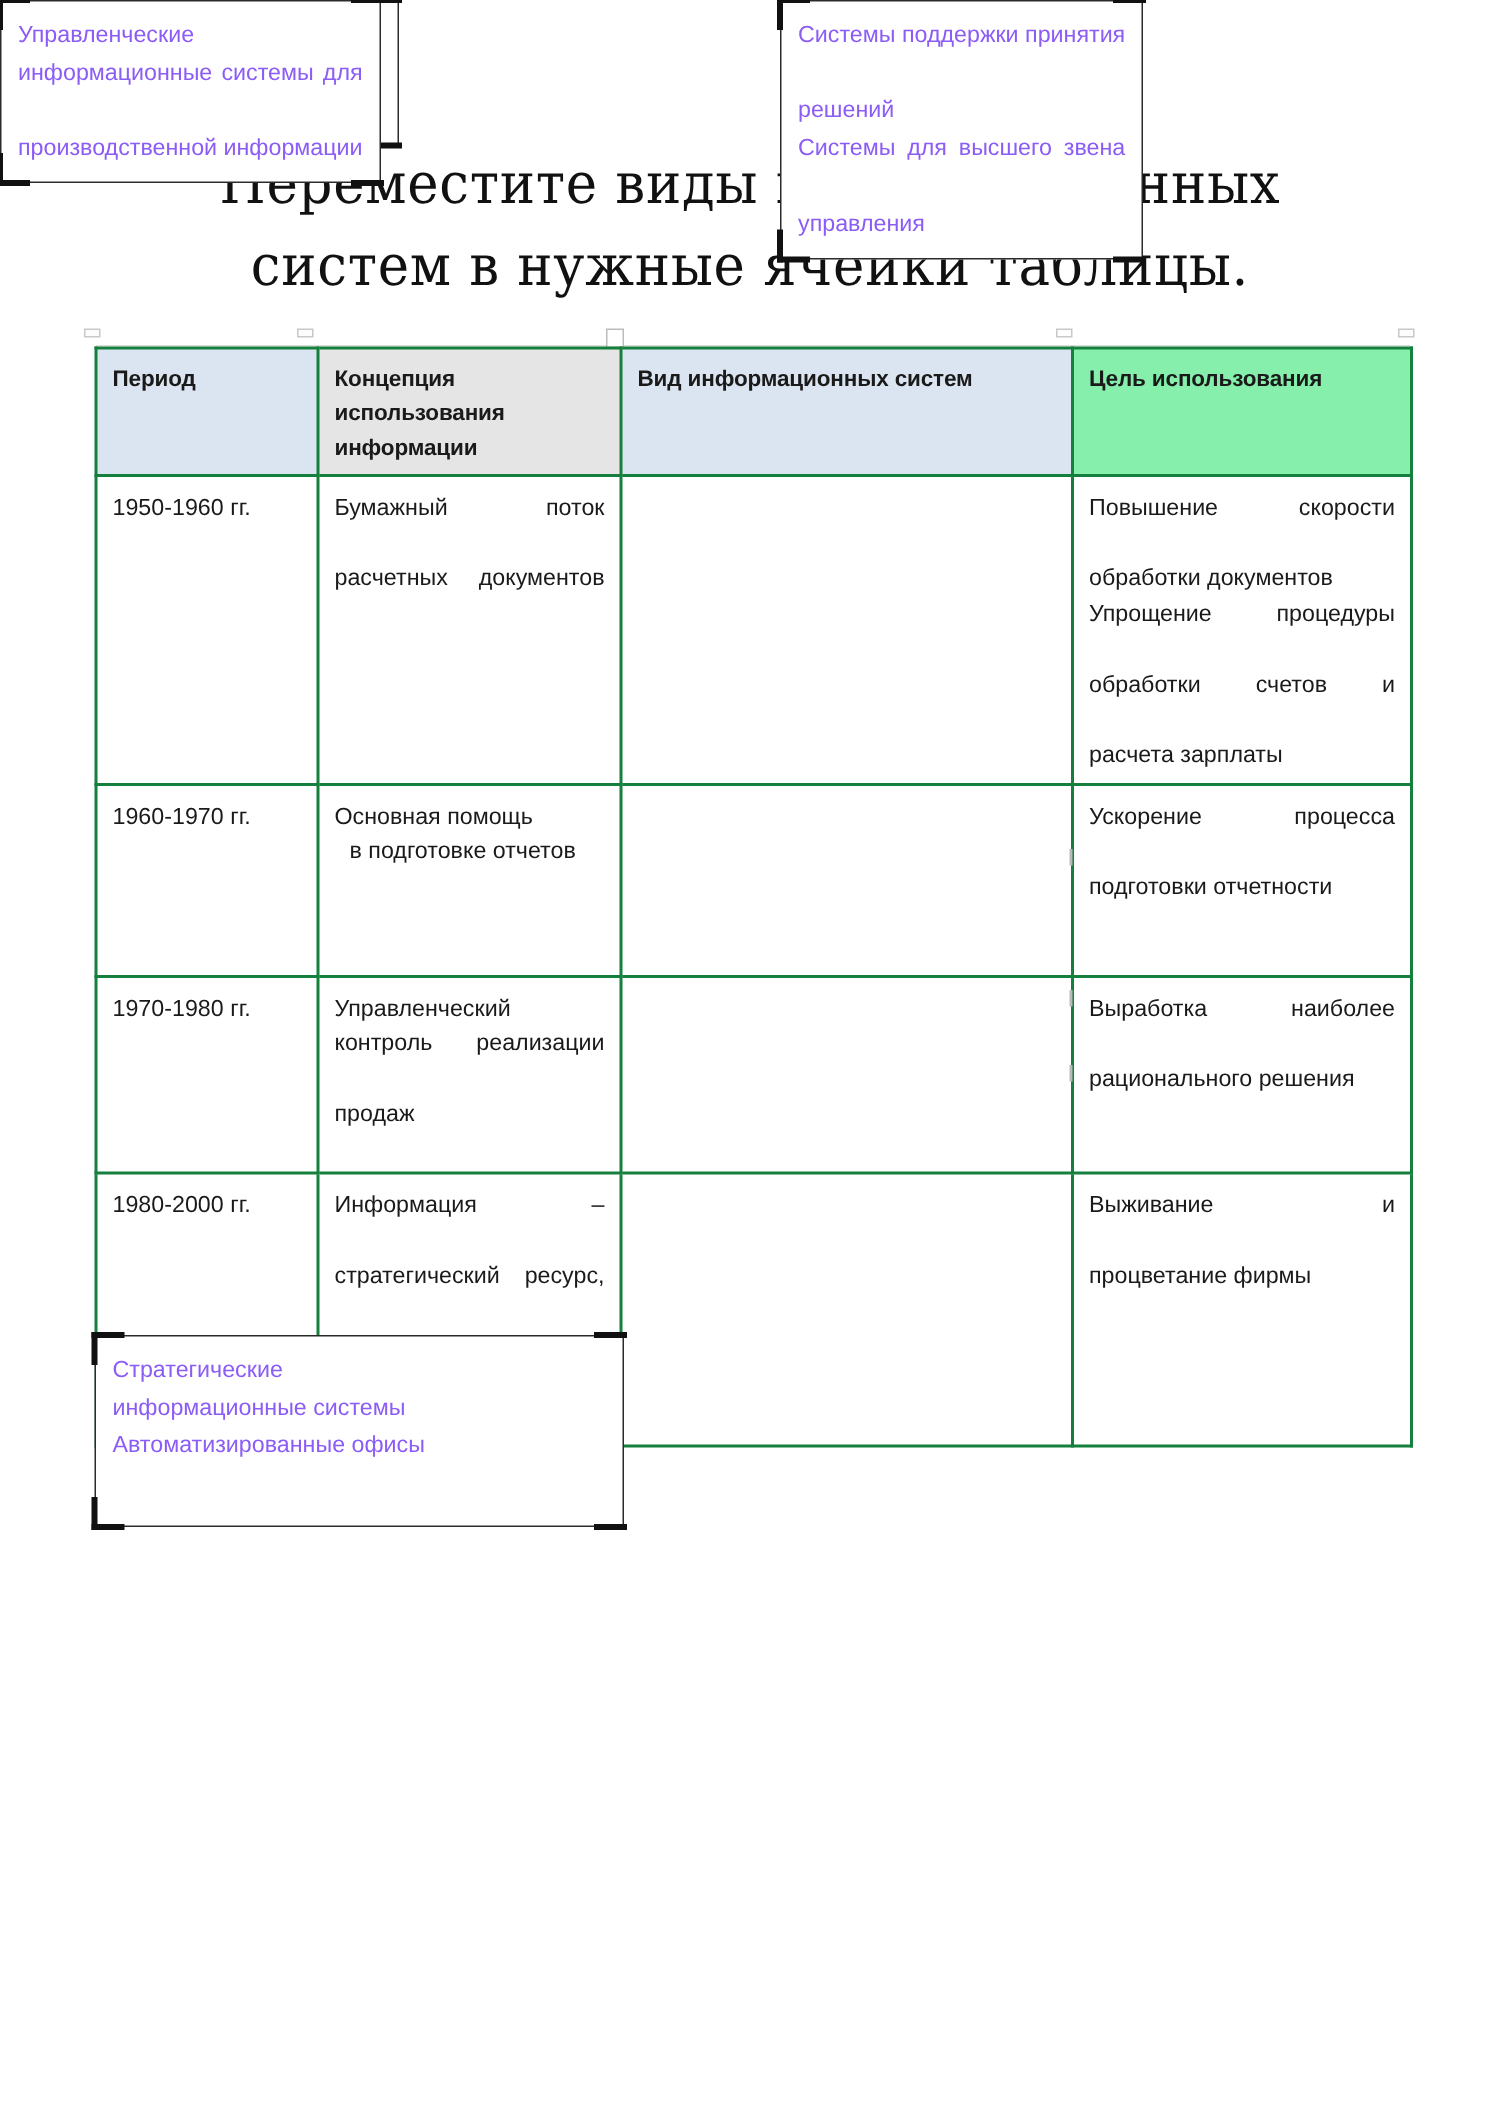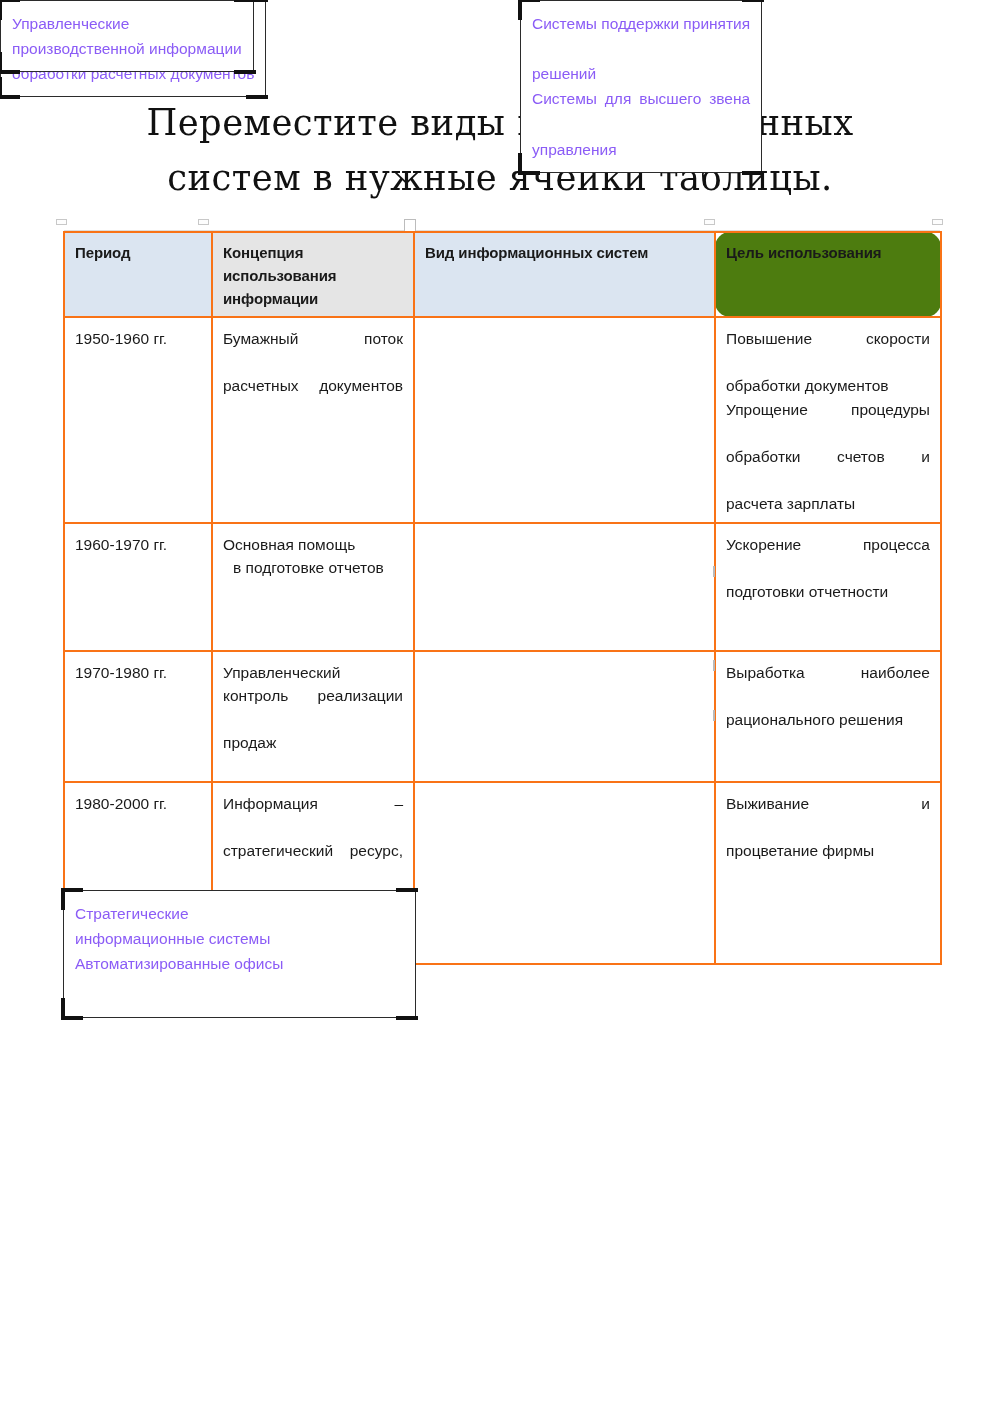--- a/index.html
+++ b/index.html
@@ -70,21 +70,21 @@
   
   .wtable {
     position: absolute;
     left: 63px;
     top: 231px;
     width: 877px;
     border-collapse: collapse;
     table-layout: fixed;
   }
   .wtable td, .wtable th {
-    border: 2px solid #f97316;
+    border: 2px solid #15803d;
     vertical-align: top;
     padding: 9px 10px 6px 10px;
     font-size: 15.5px;
     line-height: 1.52;
     text-align: justify;
     text-justify: inter-word;
     word-spacing: 0;
     font-weight: 400;
     box-sizing: border-box;
   }
@@ -226,21 +226,21 @@
         <span class="plain">Период</span>
       </th>
       <th class="c-concept" style="background: #e5e5e5;">
         <span class="plain">Концепция</span>
         <span class="plain">использования</span>
         <span class="plain">информации</span>
       </th>
       <th class="c-kind" style="background: rgb(219, 229, 241);">
         <span class="plain">Вид информационных систем</span>
       </th>
-      <th class="c-goal" style="background: #4d7c0f; border-radius: 15px;">
+      <th class="c-goal" style="background: #86efac;">
         <span class="plain">Цель использования</span>
       </th>
     </tr>
   </thead>
   <tbody>
 
     <tr class="row-h1">
       <td>
         <span class="plain">1950-1960 гг.</span>
       </td>
@@ -357,20 +357,21 @@
 </div>
 
 <div class="dragbox" id="box-mis">
   <span class="hnd h tl"></span>
   <span class="hnd h tr"></span>
   <span class="hnd h bl"></span>
   <span class="hnd h br"></span>
   <span class="hnd tl"></span>
   <span class="hnd bl"></span>
   <span class="plain">Управленческие</span>
+  <span class="spread">информационные системы для</span>
   <span class="plain">производственной информации</span>
 </div>
 
 <div class="lw-logo">
   <div class="lw-tiles">
     <span class="lw-tile" id="tile-l" style="background: rgb(76, 175, 80);">L</span>
     <span class="lw-tile" id="tile-i" style="background: rgb(245, 166, 35);">I</span>
     <span class="lw-tile" id="tile-v" style="background: rgb(47, 111, 181);">V</span>
     <span class="lw-tile" id="tile-e" style="background: rgb(232, 69, 60);">E</span>
   </div>

